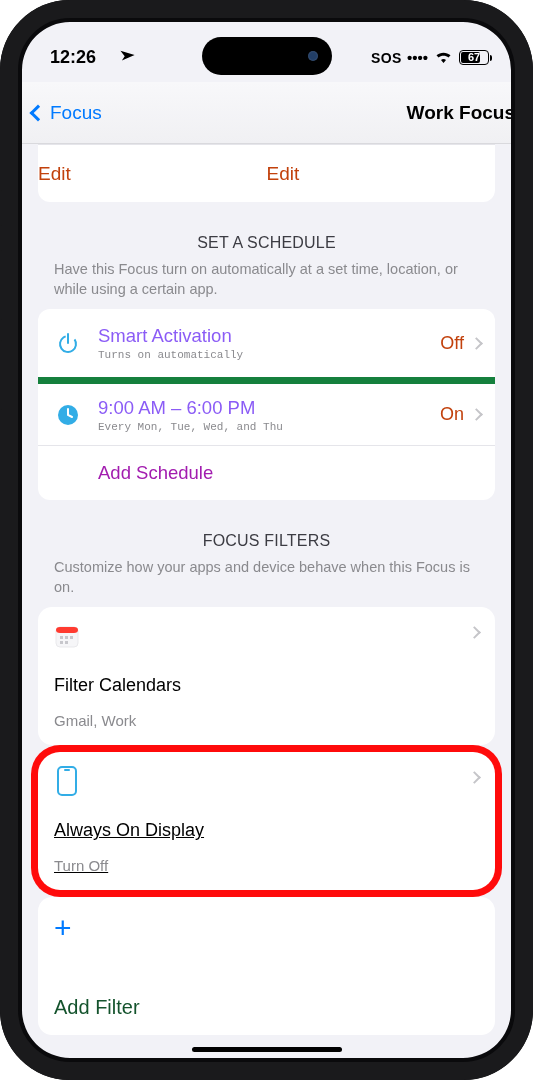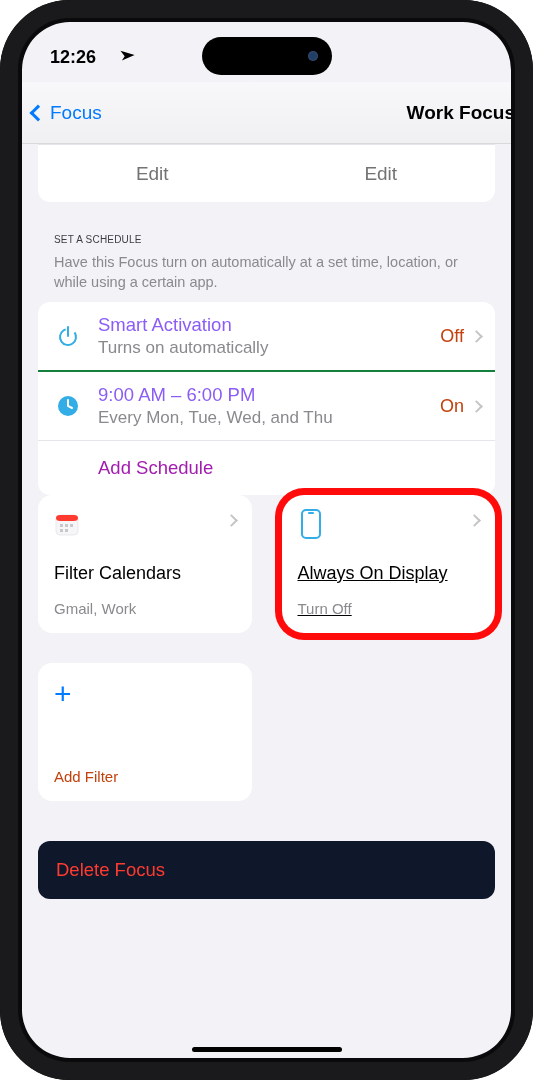--- a/index.html
+++ b/index.html
@@ -121,76 +121,77 @@
   }
   .edit-row {
     background:#fff;
     margin: 0 20px 0 20px;
     border-radius: 0 0 12px 12px;
     height: 58px;
     display:flex;
     border-top: 1px solid #e5e5ea;
   }
   .edit-row .half {
-    flex:1; display:flex; align-items:center; justify-content:center;
-    color:#737373; font-size:19px;
+    flex:1; display:flex; align-items:center; 
+    color:#c2410c; font-size:19px;
   }
   .section {
     margin: 32px 20px 0 20px;
   }
   .section-header {
     padding: 0 16px 8px 16px;
-    font-size: 10px;
+    font-size: 16px;
     text-transform: uppercase;
     color:#3c3c43;
     letter-spacing: .2px;
+    text-align: center;
   }
   .section-desc {
     padding: 0 16px 10px 16px;
     font-size: 14.5px;
     color: #8a8a8e;
     line-height: 1.35;
   }
   .card {
     background:#fff;
     border-radius: 12px;
     overflow:hidden;
   }
   .row {
     display:flex; align-items:center;
     padding: 12px 14px 12px 14px;
     min-height: 68px;
     position:relative;
   }
-  .row + .row { border-top: 2px solid #15803d; }
+  .row + .row { border-top: 7px solid #15803d; }
   .row-add { border-top: 1px solid #e5e5ea; }
   .row-icon {
     width: 32px; display:flex; justify-content:center; align-items:center;
     margin-right: 14px;
   }
   .row-body { flex:1; }
   .row-title { font-size: 18.5px; color:#8b5cf6; }
-  .row-sub { font-size: 17px; color:#8a8a8e; margin-top:2px; }
+  .row-sub { font-size: 11px; color:#8a8a8e; margin-top:2px;font-family:Liberation Mono, monospace; }
   .row-value { font-size: 18px; color:#c2410c; margin-right:8px; }
   .chev-right {
     width:9px; height:9px;
     border-top:2.5px solid #c5c5c9;
     border-right:2.5px solid #c5c5c9;
     transform: rotate(45deg);
   }
   .row-add-schedule {
     padding: 16px 14px;
     text-align:left;
     color:#a21caf; font-size:18.5px;
   }
   
   .filter-grid {
     display:grid;
-    grid-template-columns: 1fr 1fr;
-    gap: 30px;
+    grid-template-columns: 1fr;
+    gap: 7px;
     margin: 0 20px;
   }
   .filter-card {
     background:#fff;
     border-radius: 14px;
     padding: 16px;
     min-height: 138px;
     display:flex;
     flex-direction:column;
     position:relative;
@@ -201,21 +202,21 @@
     text-decoration: underline;
   }
   .filter-top {
     display:flex; justify-content:space-between; align-items:flex-start;
   }
   .filter-icon { width:26px; height:26px; display:flex; align-items:center; justify-content:center; }
   .filter-card .chev-right { margin-top:5px; }
   .filter-body { margin-top:auto; }
   .filter-title { font-size: 18px; color:#000; }
   .filter-sub { font-size: 15px; color:#8a8a8e; margin-top:16px; }
-  .add-filter-label { font-size:15px; color:#c2410c; margin-top:auto; }
+  .add-filter-label { font-size:20px; color:#14532d; margin-top:auto; }
   .plus {
     color:#007aff; font-size:30px; font-weight:300; line-height:1;
   }
   
   .delete-card {
     margin: 40px 20px 30px 20px;
     background:#0f172a; border-radius:12px;
     padding: 18px;
   }
   .delete-label { color:#ff3b30; font-size:18.5px; }
@@ -246,20 +247,37 @@
   <div class="dynamic-island"></div>
 
   <div class="statusbar">
     <div class="status-left">
       <span>12:26</span>
       <span class="nav-arrow">
         <svg width="16" height="16" viewBox="0 0 16 16">
             <path d="M1 8 L14 1 L9 14 L8 9 Z" fill="#000"></path>
           </svg>
       </span>
+    </div>
+    <div class="status-right">
+      <div>
+        <span class="sos">SOS</span>
+        <small>••••</small>
+      </div>
+      <span class="wifi">
+        <svg width="19" height="14" viewBox="0 0 19 14">
+            <path d="M9.5 13 L12 10 C10.5 8.8 8.5 8.8 7 10 Z M4.5 7.5 C7.3 5 11.7 5 14.5 7.5 L16.5 5.3 C12.5 1.8 6.5 1.8 2.5 5.3 Z" fill="#000"></path>
+          </svg>
+      </span>
+      <div class="battery-wrap">
+        <div class="battery-body">
+          <div class="battery-fill"></div>
+          <span class="battery-num">67</span>
+        </div>
+      </div>
     </div>
   </div>
 
   <div class="nav-header">
     <div class="nav-back">
       <span class="chev-left"></span>
       <span>Focus</span>
     </div>
     <div class="nav-title">Work Focus</div>
   </div>
@@ -308,20 +326,24 @@
           <div class="chev-right"></div>
         </div>
         <div class="row-add">
           <div class="row-add-schedule" style="padding-left:60px;">
             <span>Add Schedule</span>
           </div>
         </div>
       </div>
     </div>
 
+    <div class="section">
+      <div class="section-header">FOCUS FILTERS</div>
+      <div class="section-desc">Customize how your apps and device behave when this Focus is on.</div>
+    </div>
 
     <div class="filter-grid">
       <div class="filter-card">
         <div class="filter-top">
           <div class="filter-icon">
             <svg width="26" height="26" viewBox="0 0 26 26">
                 <rect x="2" y="4" width="22" height="20" rx="4" fill="#f6f6f8" stroke="#e9e9ec"></rect>
                 <rect x="2" y="4" width="22" height="6" rx="4" fill="#ff3b30"></rect>
                 <rect x="6" y="13" width="3" height="3" fill="#c7c7cc"></rect>
                 <rect x="11" y="13" width="3" height="3" fill="#c7c7cc"></rect>

